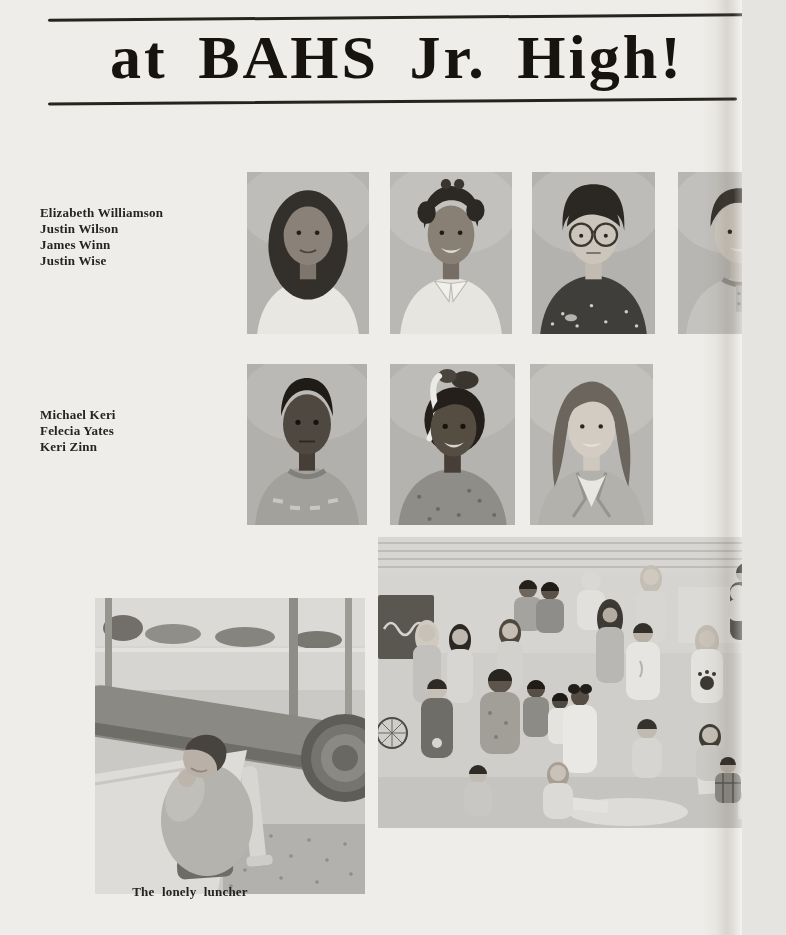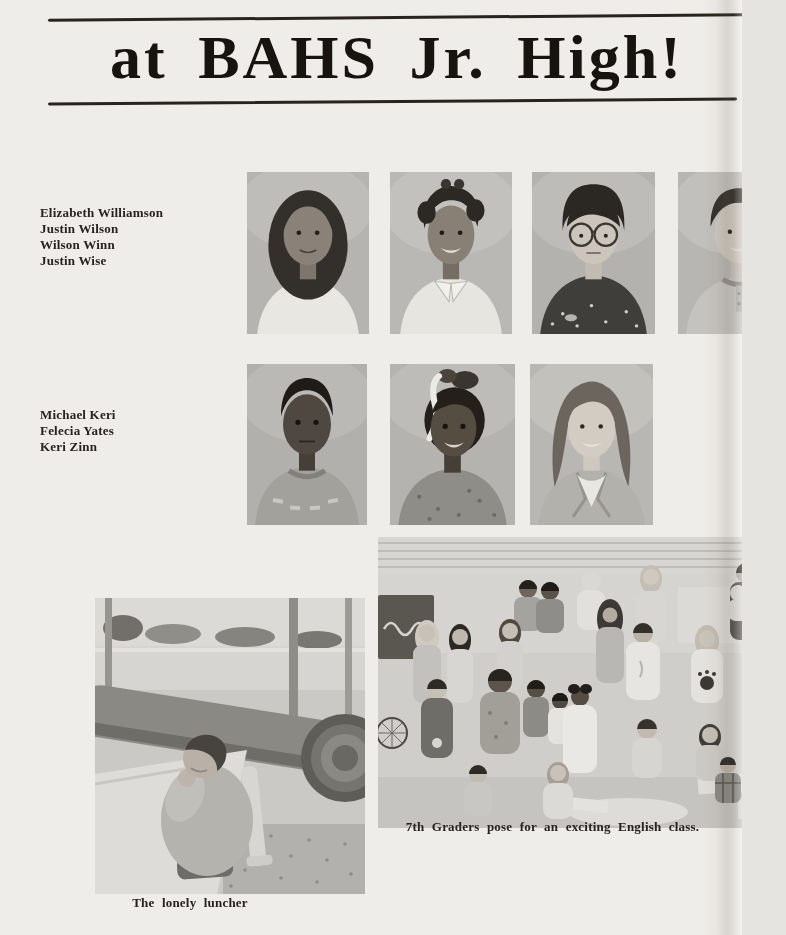--- a/index.html
+++ b/index.html
@@ -43,36 +43,36 @@
   .p-r2c1 { left:207px; top:348px; width:120px; height:161px; }
   .p-r2c2 { left:350px; top:348px; width:125px; height:161px; }
   .p-r2c3 { left:490px; top:348px; width:123px; height:161px; }
   
   .p-luncher { left:55px;  top:582px; width:270px; height:296px; }
   .p-group   { left:338px; top:521px; width:429px; height:291px; }
   .caption {
     position:absolute; text-align:center; font-size:13px; font-weight:700;
     color:#262320; word-spacing:4px; letter-spacing:0.2px;
   }
-  .cap-luncher { left:55px;  width:270px; top:884px;margin-top:11px; }
+  .cap-luncher { left:55px;  width:270px; top:884px; }
   .cap-group   { left:338px; width:429px; top:819px; }
 </style>
 </head>
 <body>
 
 <div class="page">
 
   <div class="rule rule-top"></div>
   <h1 class="page-title">at BAHS Jr. High!</h1>
   <div class="rule rule-bottom"></div>
 
   <div class="name-list nl-1">
     <div class="name">Elizabeth Williamson</div>
     <div class="name">Justin Wilson</div>
-    <div class="name">Wilson Winn</div>
+    <div class="name">James Winn</div>
     <div class="name">Justin Wise</div>
   </div>
 
   <figure class="photo p-r1c1">
     <svg viewBox="0 0 120 160" preserveAspectRatio="none">
       <rect width="120" height="160" fill="#b6b4b0"></rect>
       <ellipse cx="58" cy="34" rx="66" ry="44" fill="#c3c1bd" opacity="0.7"></ellipse>
       <path d="M10,160 C14,124 36,108 60,106 C84,108 106,124 110,160 Z" fill="#e9e7e2"></path>
       <ellipse cx="60" cy="72" rx="39" ry="54" fill="#332f2a"></ellipse>
       <rect x="52" y="86" width="16" height="20" fill="#7e766c"></rect>
@@ -421,16 +421,15 @@
           <circle cx="180" cy="236" r="8" fill="#c9c2b8"></circle>
           <rect x="165" y="246" width="30" height="36" rx="10" fill="#dcdad6"></rect>
         </g>
       <g>
           <circle cx="100" cy="237" r="9" fill="#c3bcb2"></circle>
           <path d="M91,237 a9,9 0 0 1 18,0 z" fill="#2f2c27"></path>
           <rect x="86" y="245" width="28" height="34" rx="9" fill="#c9c7c3"></rect>
         </g>
     </svg>
   </figure>
-  <div class="caption cap-group">7th Graders pose for an exciting English class.</div>
 
   <div class="right-shade"></div>
 </div>
 
 </body></html>

